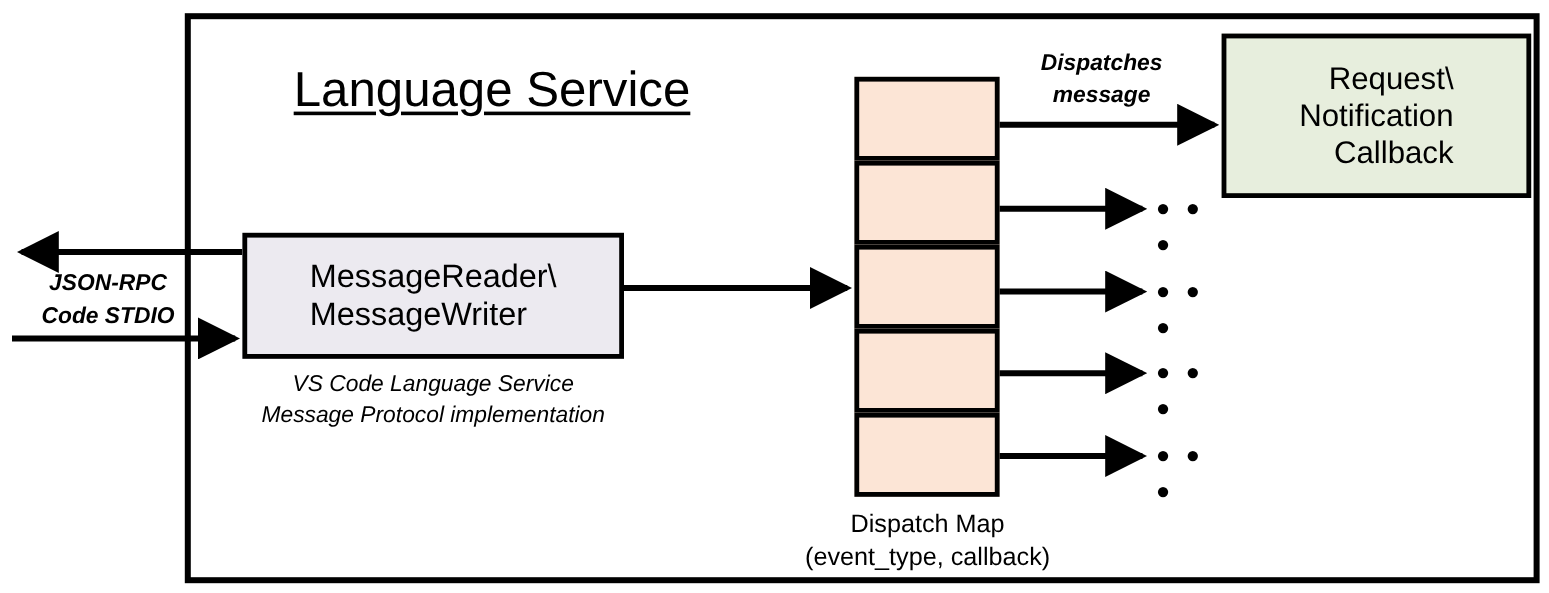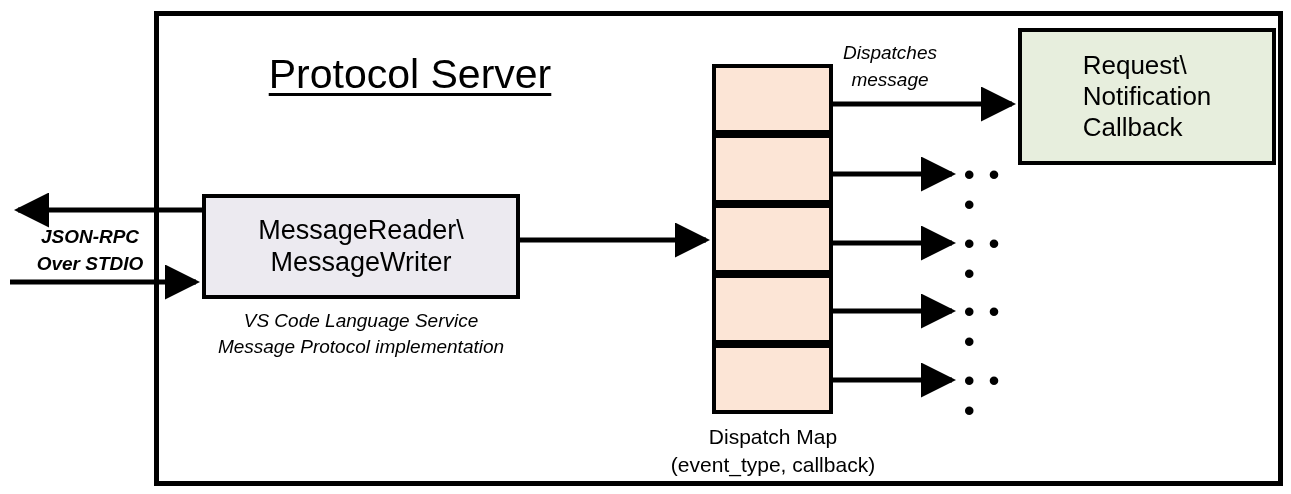--- a/index.html
+++ b/index.html
@@ -62,21 +62,20 @@
     background: #eceaf0;
     border: 4px solid #000000;
     box-sizing: border-box;
     display: flex;
     align-items: center;
     justify-content: center;
   }
   .mrw-box-label {
     font-size: 27px;
     line-height: 1.18;
-    text-align: center;
     white-space: pre-line;
   }
   .mrw-caption {
     left: 196px;
     top: 308px;
     width: 330px;
     font-size: 19px;
     line-height: 1.35;
     white-space: pre-line;
     font-style: italic;
@@ -95,26 +94,26 @@
     left: 512px;
     top: 153px;
     width: 190px;
     font-size: 19px;
     font-style: italic;
     font-weight: bold;
     line-height: 1.42;
     white-space: pre-line;
   }
   .dispatches-label {
-    left: 800px;
+    left: 828px;
     top: 40px;
     width: 180px;
     font-size: 19px;
     font-style: italic;
-    font-weight: normal;
+    font-weight: bold;
     line-height: 1.42;
     white-space: pre-line;
     text-align: center;
   }
   .map-caption {
     left: 638px;
     top: 423px;
     width: 270px;
     font-size: 21px;
     line-height: 1.33;
@@ -129,21 +128,21 @@
     background: #e7eedd;
     border: 4px solid #000000;
     box-sizing: border-box;
     display: flex;
     align-items: center;
     justify-content: center;
   }
   .cb-box-label {
     font-size: 26px;
     line-height: 1.2;
-    text-align: left;
+    text-align: right;
     white-space: pre-line;
   }
   .cb-caption {
     left: 1008px;
     top: 186px;
     width: 276px;
     font-size: 21px;
     line-height: 1.37;
     white-space: pre-line;
   }
@@ -198,24 +197,24 @@
 
     <line x1="790" y1="311" x2="952" y2="311" stroke="#000000" stroke-width="5" marker-end="url(#arrowhead)"></line>
     <circle cx="790" cy="311" r="13" fill="#000000"></circle>
 
     <line x1="790" y1="380" x2="952" y2="380" stroke="#000000" stroke-width="5" marker-end="url(#arrowhead)"></line>
     <circle cx="790" cy="380" r="13" fill="#000000"></circle>
   </svg>
 
   <div class="outer-frame"></div>
 
-  <div class="txt title">Protocol Server</div>
+  <div class="txt title">Language Service</div>
 
   <div class="txt jsonrpc-label">JSON-RPC
-Over STDIO</div>
+Code STDIO</div>
 
   <div class="mrw-box">
     <div class="mrw-box-label">MessageReader\
 MessageWriter</div>
   </div>
   <div class="txt mrw-caption">VS Code Language Service
 Message Protocol implementation</div>
 
 
   <div class="map-cell" style="top:64px;"></div>

